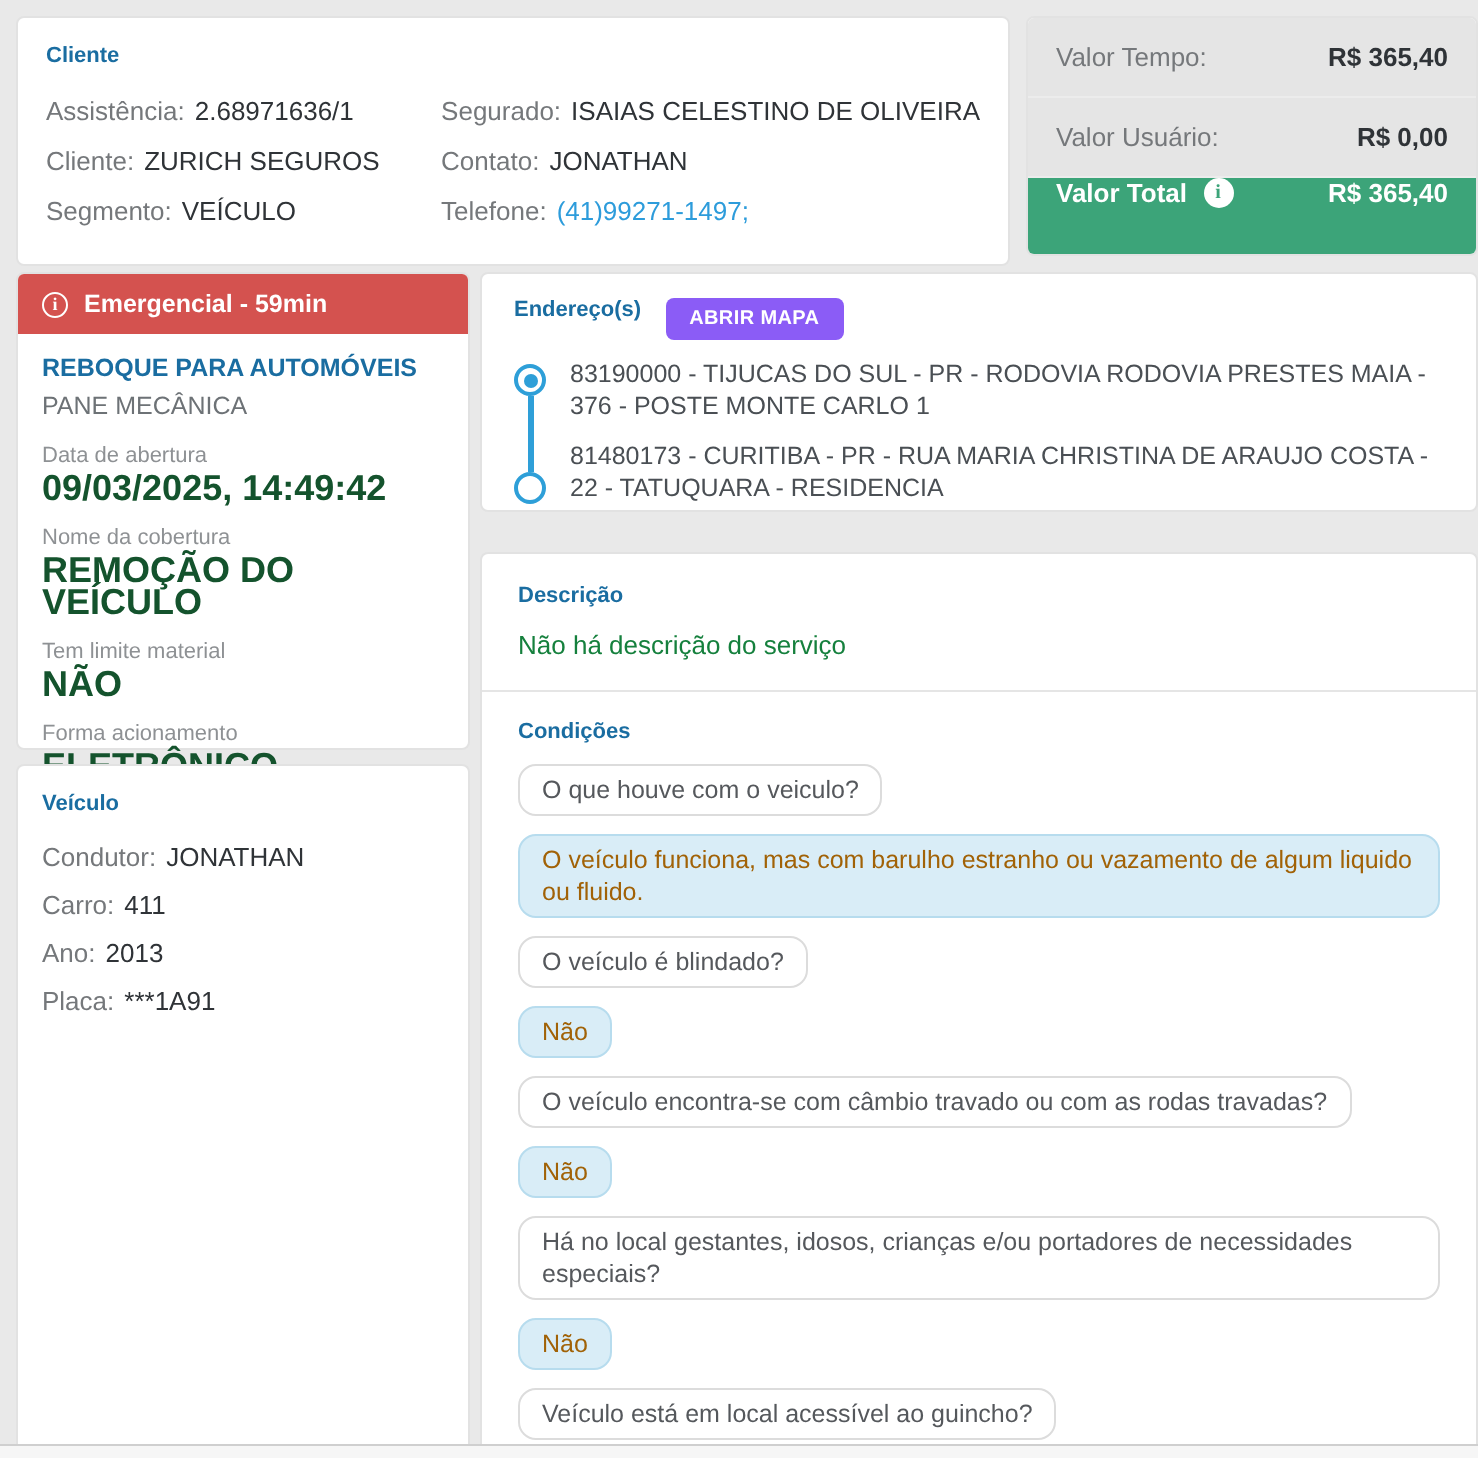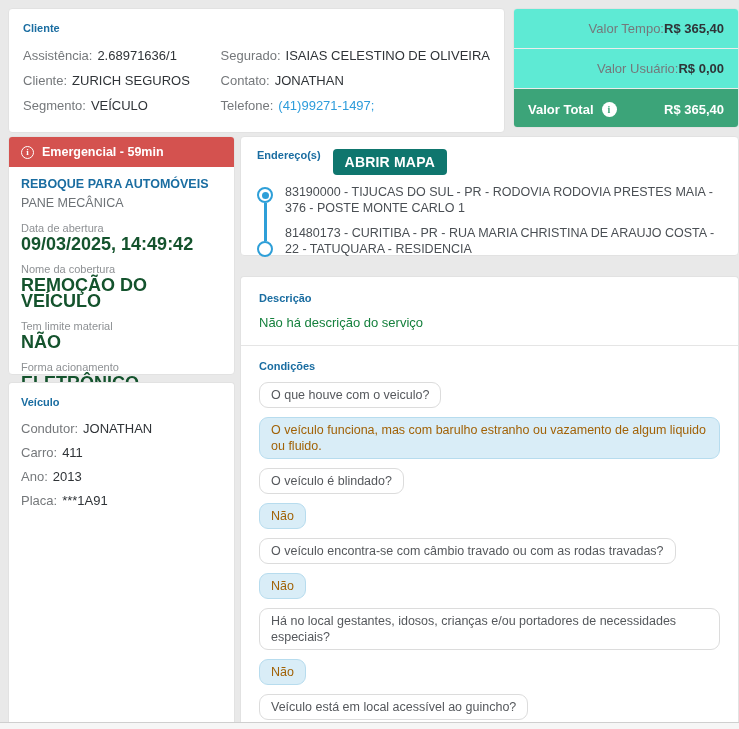--- a/index.html
+++ b/index.html
@@ -29,27 +29,27 @@
   .client-col1 { width:250px; }
   .client-col2 { flex:1; }
   .field-row { display:flex; font-size:13px; line-height:25px; white-space:nowrap; }
   .field-label { color:#75787b; margin-right:5px; }
   .field-value { color:#2f3337; }
   .link-value { color:#2d9cdb; }
 
   
   .totals-panel { left:513px; top:8px; width:226px; height:120px; padding:0; overflow:hidden; }
   .totals-row {
-    height:40px; display:flex; align-items:center; justify-content:flex-end;
-    padding:0 14px; border-bottom:1px solid #ececec; background:#5eead4;
+    height:40px; display:flex; align-items:center; justify-content:space-between;
+    padding:0 14px; border-bottom:1px solid #ececec; background:#e5e5e5;
   }
   .totals-label { font-size:13px; color:#75787b; }
   .totals-value { font-size:13px; font-weight:bold; color:#2f3337; }
   .totals-total {
-    height:40px; display:flex; align-items:center; justify-content:space-between;
+    height:40px; display:flex; align-items:flex-start; justify-content:space-between;
     padding:0 14px; background:#3ca479; border-bottom:none;
   }
   .totals-total .t-label { display:flex; align-items:center; gap:8px; font-size:13px; font-weight:bold; color:#fff; }
   .totals-total .t-value { font-size:13px; font-weight:bold; color:#fff; }
   .info-filled {
     width:15px; height:15px; border-radius:50%; background:#fff; color:#3ca479;
     display:inline-flex; align-items:center; justify-content:center;
     font-size:10px; font-weight:bold; font-family:"Liberation Serif",serif;
   }
 
@@ -74,22 +74,22 @@
 
   
   .vehicle-card { left:8px; top:382px; width:227px; height:340px; padding:13px 12px; border-radius:4px 4px 0 0; border-bottom:none; }
   .vehicle-fields { margin-top:9px; }
   .vehicle-fields .field-row { line-height:24px; }
 
   
   .addresses-card { left:240px; top:136px; width:499px; height:120px; padding:12px 16px; }
   .addr-header { display:flex; align-items:flex-start; }
   .map-button {
-    margin-left:12px; background:#0f766e; color:#fff; border:none; border-radius:4px;
-    font-family:inherit; font-size:14px; font-weight:bold; letter-spacing:.2px;
+    margin-left:12px; background:#8b5cf6; color:#fff; border:none; border-radius:4px;
+    font-family:inherit; font-size:10px; font-weight:bold; letter-spacing:.2px;
     padding:5px 12px; cursor:pointer;
   }
   .addr-body { display:flex; margin-top:9px; }
   .route-diagram { width:16px; display:flex; flex-direction:column; align-items:center; margin-right:12px; margin-top:3px; }
   .route-origin {
     width:16px; height:16px; min-height:16px; border:2px solid #2e9fd8; border-radius:50%;
     display:flex; align-items:center; justify-content:center; background:#fff;
   }
   .route-origin::after { content:""; width:7px; height:7px; border-radius:50%; background:#2e9fd8; }
   .route-line { width:3px; flex:1; background:#2e9fd8; }

